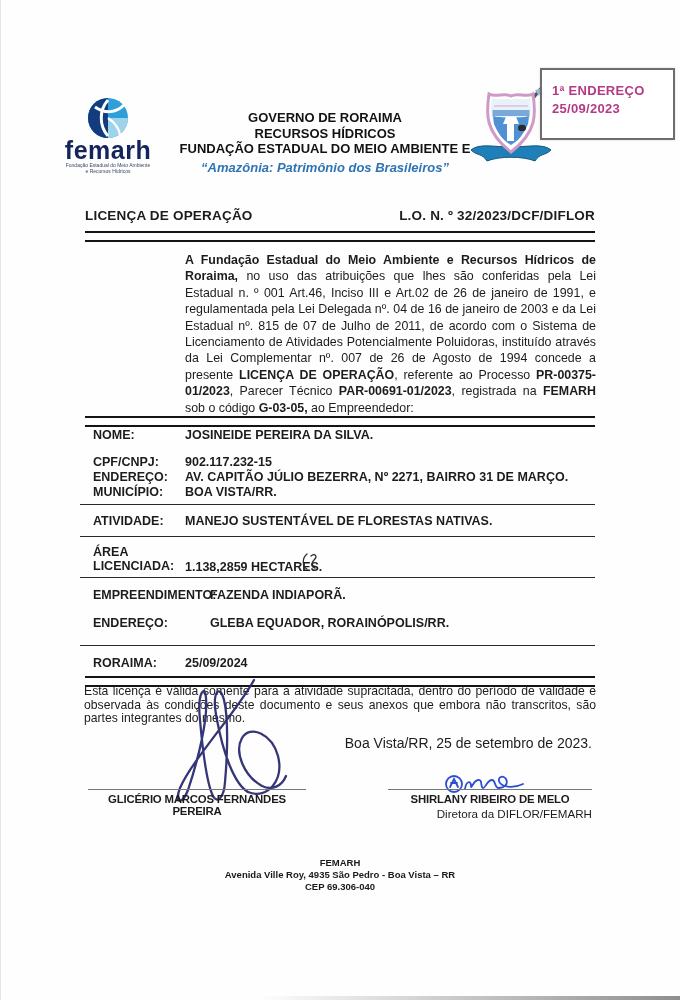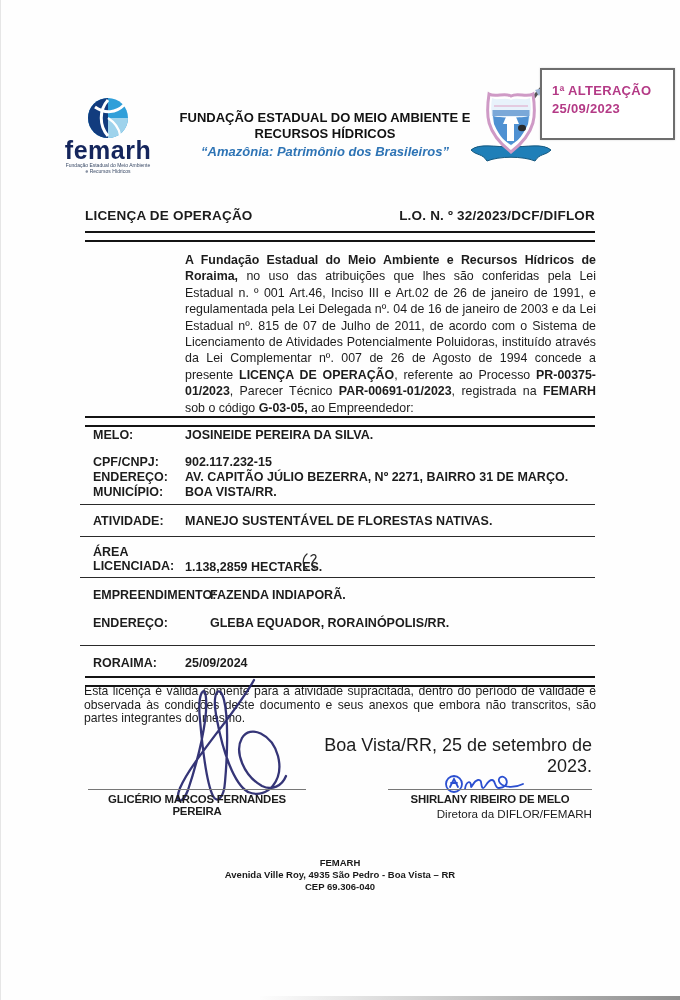--- a/index.html
+++ b/index.html
@@ -30,21 +30,21 @@
   .rule2{left:85px;width:510px;height:7px;border-top:2.5px solid #141414;border-bottom:2.5px solid #141414;}
   .rule1{left:80px;width:515px;border-top:1.6px solid #2a2a2a;}
   
   .intro{left:185px;top:252px;width:411px;font-size:12.4px;line-height:16.4px;text-align:justify;}
   
   .flabel{left:93px;font-size:12.5px;font-weight:bold;}
   .fvalue{left:185px;font-size:12.5px;font-weight:bold;text-align:center;}
   .fvalue2{left:210px;font-size:12.5px;font-weight:bold;}
   
   .note{left:84px;top:685px;width:512px;font-size:12.2px;line-height:13.6px;text-align:justify;}
-  .dateline{left:300px;top:735px;width:292px;text-align:right;font-size:18px;}
+  .dateline{left:300px;top:735px;width:292px;text-align:right;font-size:14px;}
   
   .sig-left{left:88px;top:789px;width:218px;text-align:center;}
   .sig-right{left:388px;top:789px;width:204px;text-align:center;}
   .sig-line{border-top:1.5px solid #777;margin-bottom:3px;}
   .sig-name{font-size:11.4px;font-weight:bold;letter-spacing:-.2px;}
   .sig-role{font-size:11.6px;margin-top:2px;text-align:right;}
   
   .footer{left:140px;top:857px;width:400px;text-align:center;font-size:9.5px;font-weight:bold;line-height:12px;color:#191919;}
   .scan-shadow{bottom:0;left:38%;right:0;height:4px;background:linear-gradient(to right, rgba(0,0,0,0), rgba(50,50,50,.55));}
   .scan-edge{top:0;left:0;width:1px;height:100%;background:rgba(120,120,120,.18);}
@@ -61,55 +61,56 @@
     <path d="M22,4 C13,14 13,30 22,40" stroke="#ffffff" stroke-width="3" fill="none"></path>
     <path d="M9,11 C19,18 30,17 38,9" stroke="#ffffff" stroke-width="3" fill="none"></path>
     <path d="M22,22 C28,26 33,32 34,39" stroke="#ffffff" stroke-width="2.2" fill="none"></path>
   </svg>
   <div class="logo-name">femarh</div>
   <div class="logo-sub">Fundação Estadual do Meio Ambiente</div>
   <div class="logo-sub">e Recursos Hídricos</div>
 </div>
 
 <div class="abs head-center">
+  <div class="head-line">GOVERNO DE RORAIMA</div>
+  <div class="head-line">RECURSOS HÍDRICOS</div>
   <div class="head-line">FUNDAÇÃO ESTADUAL DO MEIO AMBIENTE E</div>
-  <div class="head-line">RECURSOS HÍDRICOS</div>
   <div class="slogan" style="color:#2e74b5;">“Amazônia: Patrimônio dos Brasileiros”</div>
 </div>
 
 <svg class="abs" style="left:465px;top:84px;" width="92" height="94" viewBox="0 0 92 94">
   <path d="M54,28 L76,2 L78,4 L58,30 Z" fill="#555"></path>
   <path d="M70,6 L78,4 L74,12 Z" fill="#9fb8d8"></path>
   <path d="M6,66 C14,59 30,63 46,63 C62,63 78,59 86,66 C80,72 75,69 70,77 C58,72 34,72 22,77 C17,69 12,72 6,66 Z" fill="#1f7fb8" stroke="#14577e" stroke-width="1"></path>
   <path d="M24,10 C31,14 39,8 46,12 C53,8 61,14 68,10 C71,30 72,48 46,68 C20,48 21,30 24,10 Z" fill="#ffffff" stroke="#cf9ac6" stroke-width="3"></path>
   <path d="M27,14 C33,17 40,13 46,16 C52,13 59,17 65,14 C67,28 67,44 46,62 C25,44 25,28 27,14 Z" fill="#e8f2fb"></path>
   <path d="M27.5,26 h37 v6 h-37 z" fill="#7aa8d8"></path>
   <path d="M28,32 C34,34 58,34 64,32 L63,40 C56,56 50,58 46,61 C42,58 36,56 29,40 Z" fill="#4f91d2"></path>
   <path d="M38,40 h16 l-3,-7 h-10 Z" fill="#ffffff"></path>
   <rect x="42" y="40" width="7" height="17" fill="#ffffff"></rect>
   <ellipse cx="57" cy="44" rx="4" ry="3.2" fill="#2a2a2a"></ellipse>
   <path d="M29,22 h34" stroke="#e3bcd7" stroke-width="1.5"></path>
 </svg>
 
 <div class="abs stamp">
-  <div class="stamp-t1" style="color:#b43a86;">1ª ALTERAÇÃO</div>
+  <div class="stamp-t1" style="color:#b43a86;">1ª ENDEREÇO</div>
   <div class="stamp-t2" style="color:#b43a86;">25/09/2023</div>
 </div>
 
 <div class="abs title-row">
   <span class="title-txt">LICENÇA DE OPERAÇÃO</span>
   <span class="title-txt">L.O. N. º 32/2023/DCF/DIFLOR</span>
 </div>
 <div class="abs rule2" style="top:231px;"></div>
 
 <div class="abs intro"><b>A Fundação Estadual do Meio Ambiente e Recursos Hídricos de Roraima,</b><span> no uso das atribuições que lhes são conferidas pela Lei Estadual n. º 001 Art.46, Inciso III e Art.02 de 26 de janeiro de 1991, e regulamentada pela Lei Delegada nº. 04 de 16 de janeiro de 2003 e da Lei Estadual nº. 815 de 07 de Julho de 2011, de acordo com o Sistema de Licenciamento de Atividades Potencialmente Poluidoras, instituído através da Lei Complementar nº. 007 de 26 de Agosto de 1994 concede a presente </span><b>LICENÇA DE OPERAÇÃO</b><span>, referente ao Processo </span><b>PR-00375-01/2023</b><span>, Parecer Técnico </span><b>PAR-00691-01/2023</b><span>, registrada na </span><b>FEMARH</b><span> sob o código </span><b>G-03-05,</b><span> ao Empreendedor:</span></div>
 
 <div class="abs rule2" style="top:416px;"></div>
 
-<div class="abs flabel" style="top:428px;">MELO:</div>
+<div class="abs flabel" style="top:428px;">NOME:</div>
 <div class="abs fvalue" style="top:428px;">JOSINEIDE PEREIRA DA SILVA.</div>
 
 <div class="abs flabel" style="top:455px;">CPF/CNPJ:</div>
 <div class="abs fvalue" style="top:455px;">902.117.232-15</div>
 
 <div class="abs flabel" style="top:470px;">ENDEREÇO:</div>
 <div class="abs fvalue" style="top:470px;">AV. CAPITÃO JÚLIO BEZERRA, Nº 2271, BAIRRO 31 DE MARÇO.</div>
 
 <div class="abs flabel" style="top:485px;">MUNICÍPIO:</div>
 <div class="abs fvalue" style="top:485px;">BOA VISTA/RR.</div>

